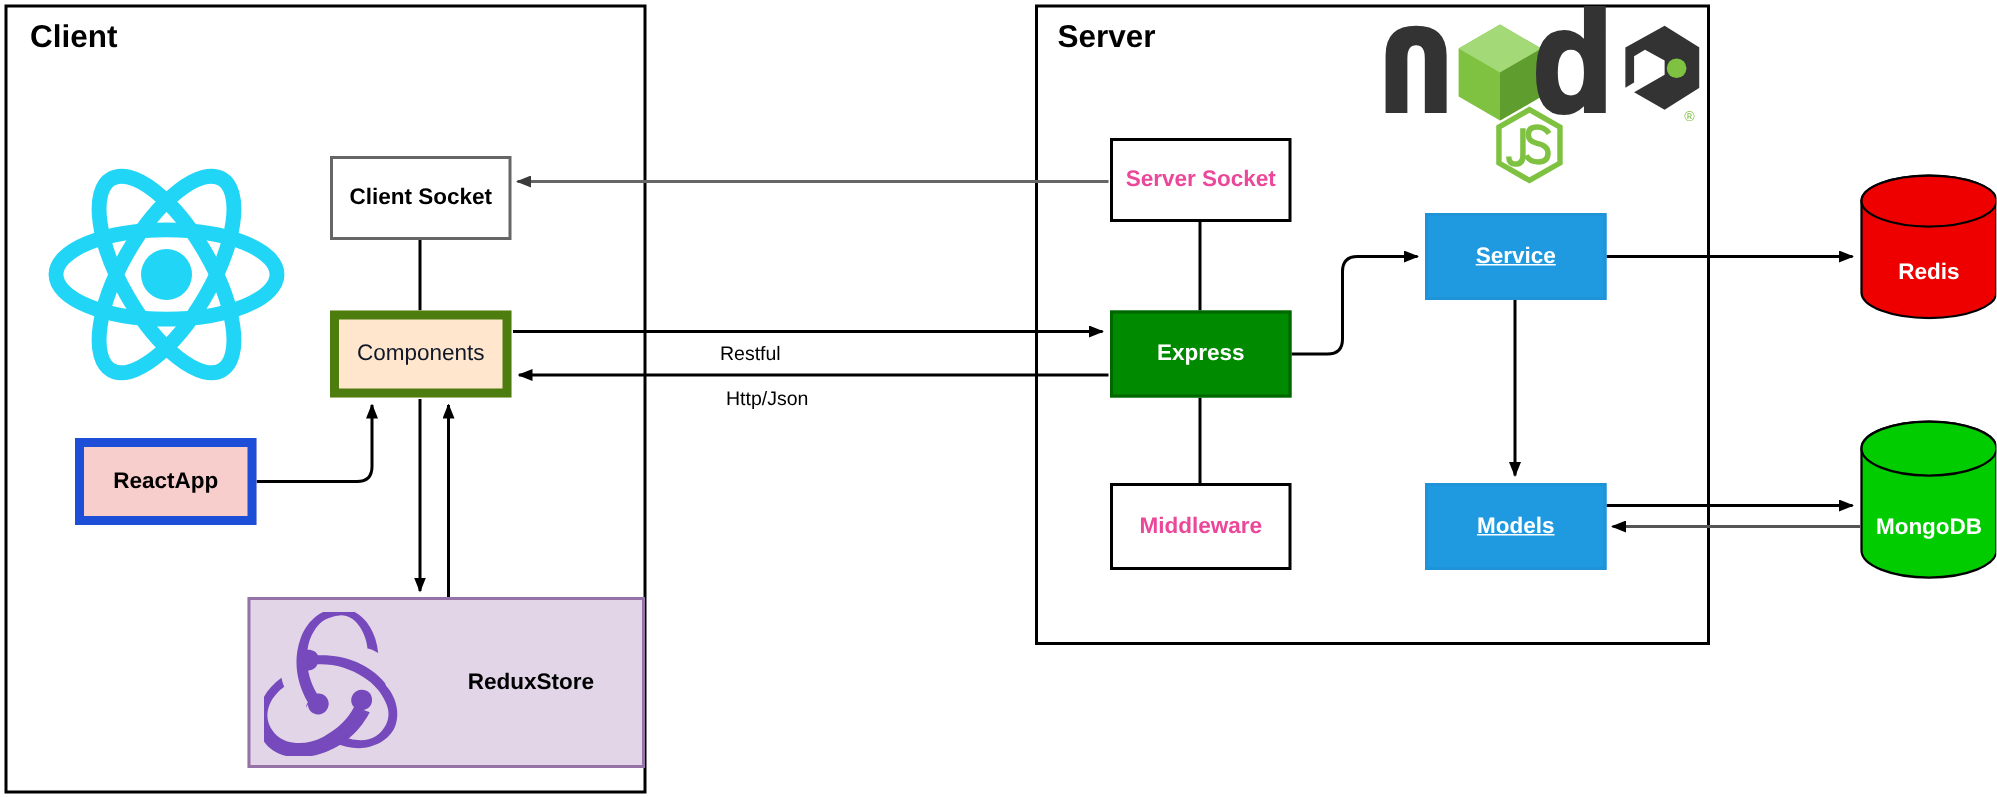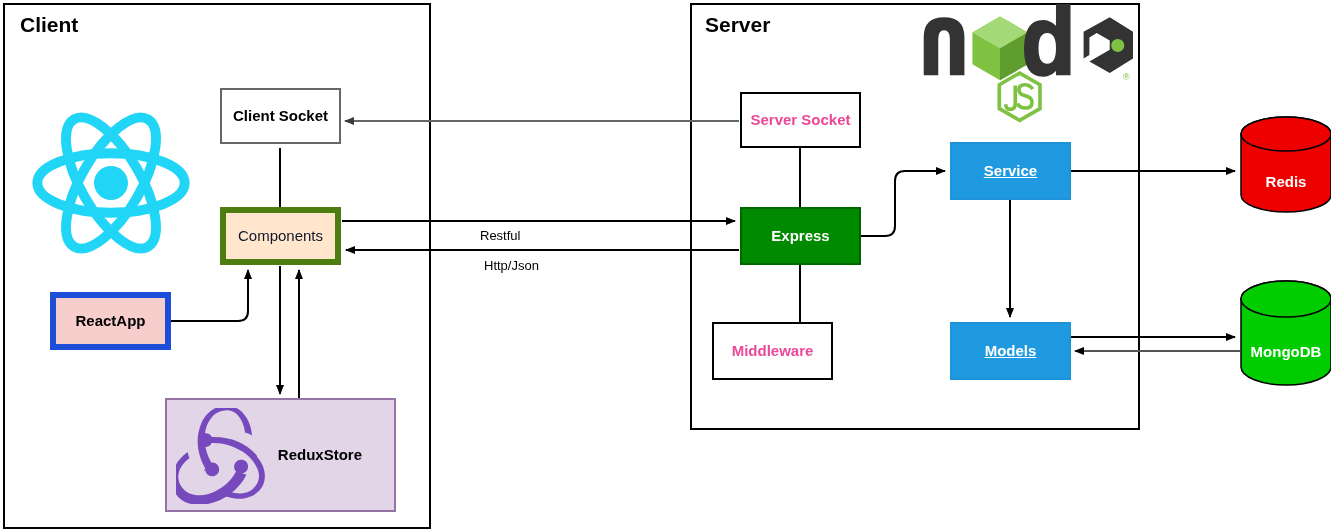--- a/index.html
+++ b/index.html
@@ -199,45 +199,45 @@
 
     <path d="M1071,171 L1235,171" stroke="#000000" stroke-width="2" fill="none" marker-end="url(#ah-black)"></path>
 
     <path d="M1010,200 L1010,317" stroke="#000000" stroke-width="2" fill="none" marker-end="url(#ah-black)"></path>
 
     <path d="M1071,337 L1235,337" stroke="#000000" stroke-width="2" fill="none" marker-end="url(#ah-black)"></path>
 
     <path d="M1240,351 L1075,351" stroke="#555555" stroke-width="2" fill="none" marker-end="url(#ah-black)"></path>
   </svg>
 
-  <div class="node node-socket-client" style="left:220px; top:88px; width:121px; height:56px;">
+  <div class="node node-socket-client" style="left:220px; top:104px; width:121px; height:56px;">
     <span>Client Socket</span>
   </div>
 
   <div class="node node-components" style="left:220px; top:207px; width:121px; height:58px;">
     <span>Components</span>
   </div>
 
   <div class="node node-reactapp" style="left:50px; top:292px; width:121px; height:58px;">
     <span>ReactApp</span>
   </div>
 
-  <div class="node node-redux node-label-right" style="left:165px; top:398px; width:231px; height:114px;">
+  <div class="node node-redux node-label-right" style="left:165px; top:398px; width:265px; height:114px;">
     <span style="margin-right:18px;">ReduxStore</span>
   </div>
 
   <div class="node node-plain" style="left:740px; top:92px; width:121px; height:56px;">
     <span>Server Socket</span>
   </div>
 
   <div class="node node-express" style="left:740px; top:207px; width:121px; height:58px;">
     <span>Express</span>
   </div>
 
-  <div class="node node-plain" style="left:712px; top:322px; width:121px; height:58px;align-items:center;">
+  <div class="node node-plain" style="left:740px; top:322px; width:121px; height:58px;align-items:center;">
     <span>Middleware</span>
   </div>
 
   <div class="node node-blue" style="left:950px; top:142px; width:121px; height:58px;">
     <span>Service</span>
   </div>
 
   <div class="node node-blue" style="left:950px; top:322px; width:121px; height:58px;">
     <span>Models</span>
   </div>

